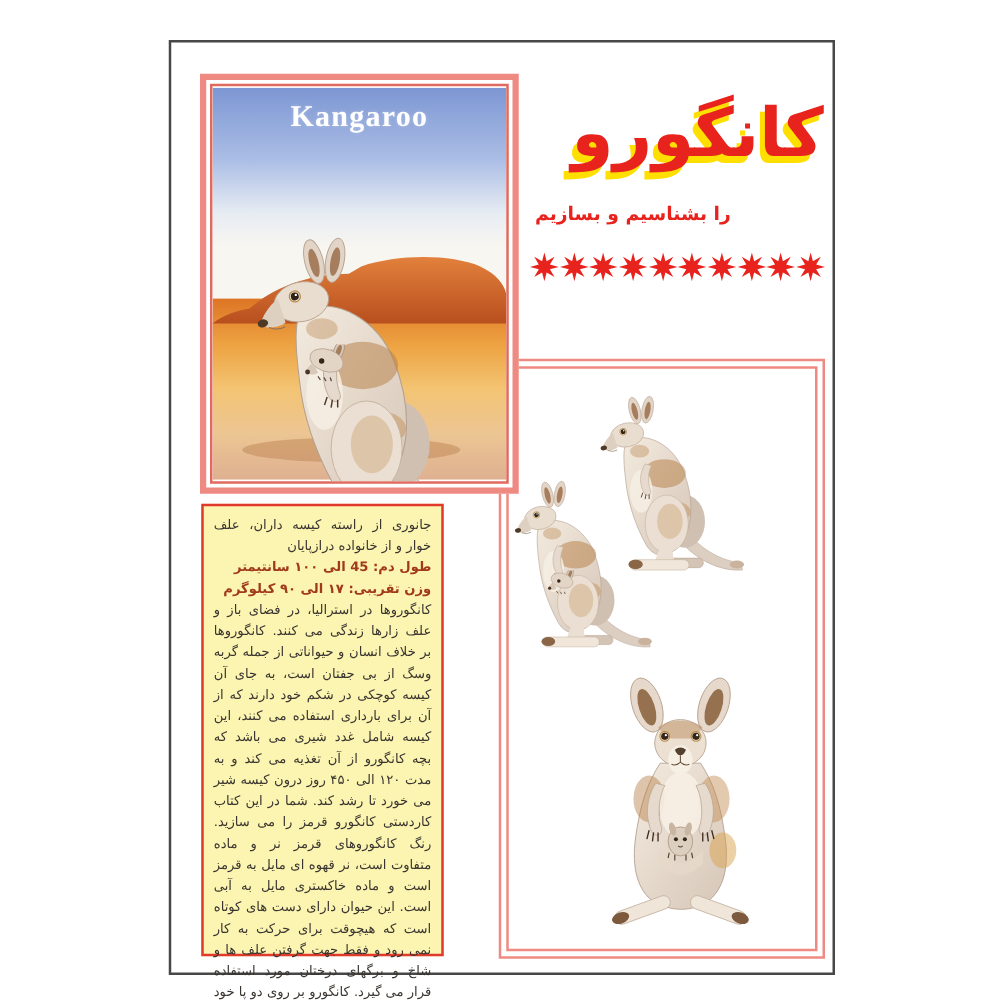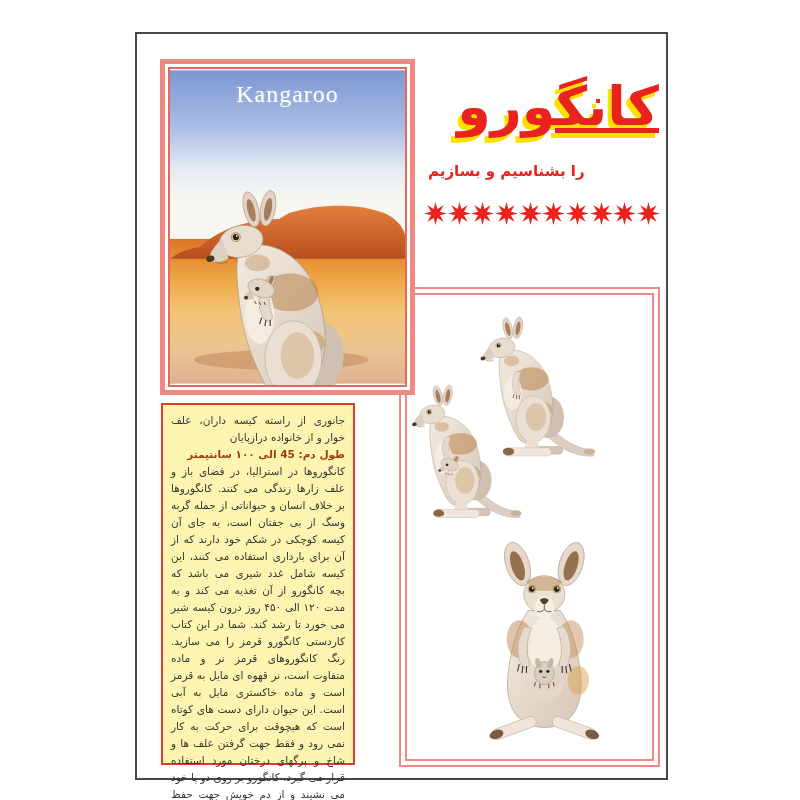--- a/index.html
+++ b/index.html
@@ -10,28 +10,28 @@
 
   
   .cover-card{position:absolute;left:23px;top:25px;width:255px;height:336px;z-index:3;
               box-sizing:border-box;border:5px solid var(--frame_pink,#ee8a82);
               background:#fff;padding:3px;}
   .cover-frame2{position:relative;width:100%;height:100%;box-sizing:border-box;
                 border:2px solid #e06a5e;overflow:hidden;}
   .cover-art{position:absolute;left:0;top:0;width:100%;height:100%;display:block;}
   .cover-title{position:absolute;left:0;top:12px;width:100%;text-align:center;
                font-family:"Liberation Serif","DejaVu Serif",serif;
-               font-size:24px;font-weight:400;color:#ffffff;letter-spacing:1px;
+               font-size:24px;font-weight:700;color:#ffffff;letter-spacing:1px;
                text-shadow:0 0 3px rgba(180,195,230,.8);}
 
   
   .hdr-title{position:absolute;right:7px;top:42px;z-index:2;direction:rtl;
              font-size:54px;font-weight:bold;line-height:1.15;
              color:var(--title_red,#e8231d);
-             text-shadow:-4px 5px 0 var(--title_shadow,#ffdf00);text-decoration:underline;}
+             text-shadow:-4px 5px 0 var(--title_shadow,#ffdf00);}
   .hdr-sub{position:absolute;left:291px;top:128px;z-index:2;direction:rtl;
            font-size:15px;font-weight:bold;color:var(--title_red,#e8231d);white-space:nowrap;}
   .stars{position:absolute;left:287px;top:166px;width:236px;height:26px;z-index:2;
          display:flex;justify-content:space-between;align-items:center;}
   .stars svg{width:23px;height:23px;display:block;fill:var(--star,#e8231d);}
 
   
   .info-box{position:absolute;left:24px;top:369px;width:194px;height:362px;z-index:2;
             box-sizing:border-box;border:2px solid var(--box_border,#df3a2b);
             background:var(--box_bg,#fcf5b2);padding:7px 8px 6px 8px;
@@ -240,20 +240,21 @@
   </svg>
 
   <svg viewBox="0 0 24 24">
     <polygon points="24,12 16.62,13.91 20.49,20.49 13.91,16.62 12,24 10.09,16.62 3.51,20.49 7.38,13.91 0,12 7.38,10.09 3.51,3.51 10.09,7.38 12,0 13.91,7.38 20.49,3.51 16.62,10.09"></polygon>
   </svg>
 </div>
 
     <div class="info-box">
       <div class="info-intro">جانوری از راسته کیسه داران، علف خوار و از خانواده درازپایان</div>
       <div class="spec-line">طول دم: 45 الی ۱۰۰ سانتیمتر</div>
+      <div class="spec-line">وزن تقریبی: ۱۷ الی ۹۰ کیلوگرم</div>
       <div class="info-body">کانگوروها در استرالیا، در فضای باز و علف زارها زندگی می کنند. کانگوروها بر خلاف انسان و حیواناتی از جمله گربه وسگ از بی جفتان است، به جای آن کیسه کوچکی در شکم خود دارند که از آن برای بارداری استفاده می کنند، این کیسه شامل غدد شیری می باشد که بچه کانگورو از آن تغذیه می کند و به مدت ۱۲۰ الی ۴۵۰ روز درون کیسه شیر می خورد تا رشد کند. شما در این کتاب کاردستی کانگورو قرمز را می سازید. رنگ کانگوروهای قرمز نر و ماده متفاوت است، نر قهوه ای مایل به قرمز است و ماده خاکستری مایل به آبی است. این حیوان دارای دست های کوتاه است که هیچوقت برای حرکت به کار نمی رود و فقط جهت گرفتن علف ها و شاخ و برگهای درختان مورد استفاده قرار می گیرد. کانگورو بر روی دو پا خود می نشیند و از دم خویش جهت حفظ تعادل در نشستن استفاده می کند.</div>
     </div>
 
     <div class="model-panel">
       <div class="panel-inner"></div>
       <svg class="kanga kanga-a" viewBox="0 0 210 235">
         <use href="#kanga-side"></use>
       </svg>
       <svg class="kanga kanga-b" viewBox="0 0 210 235">
         <use href="#kanga-side"></use>

